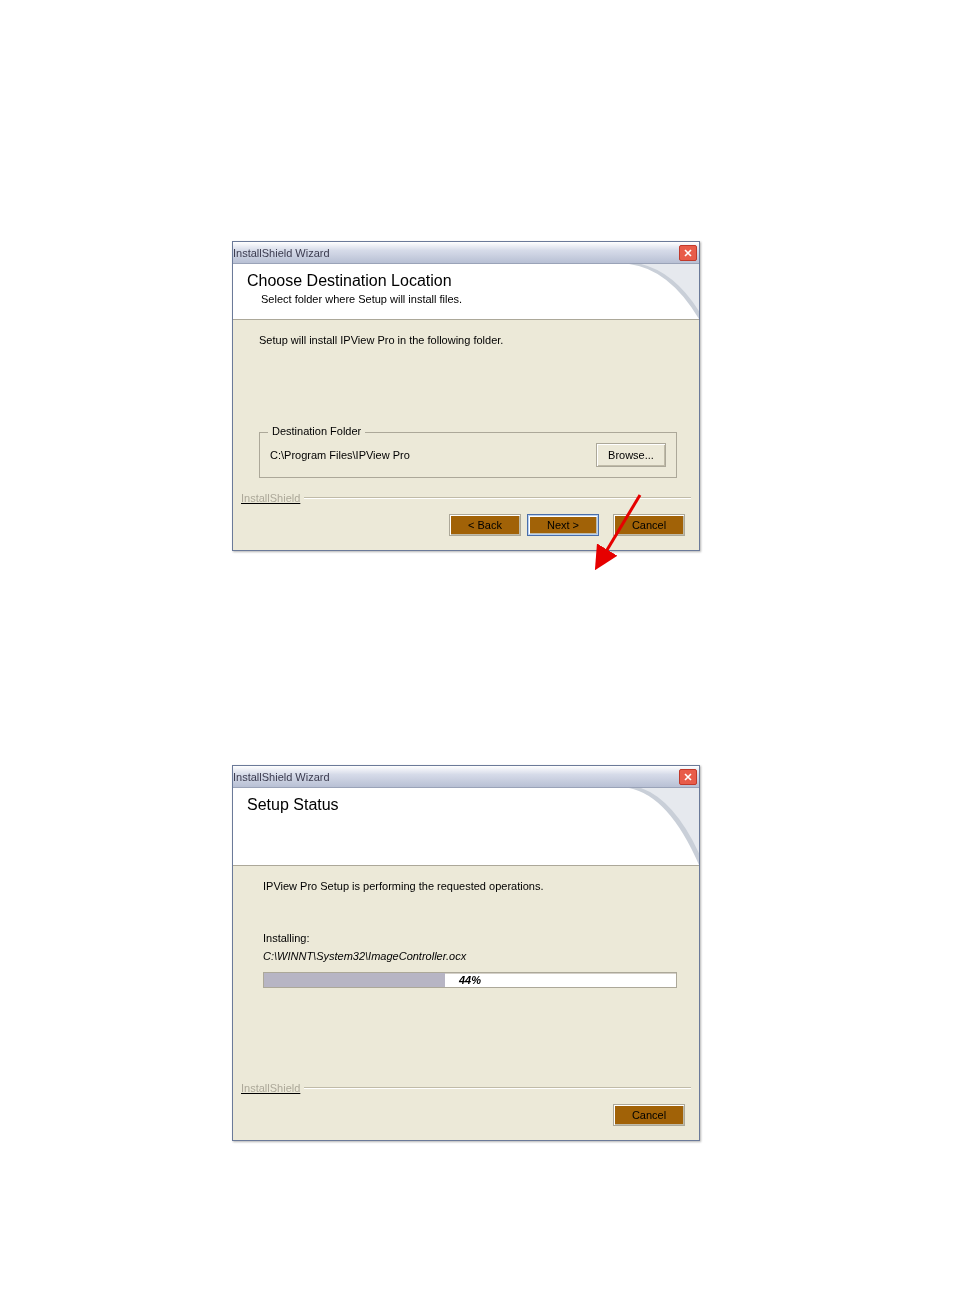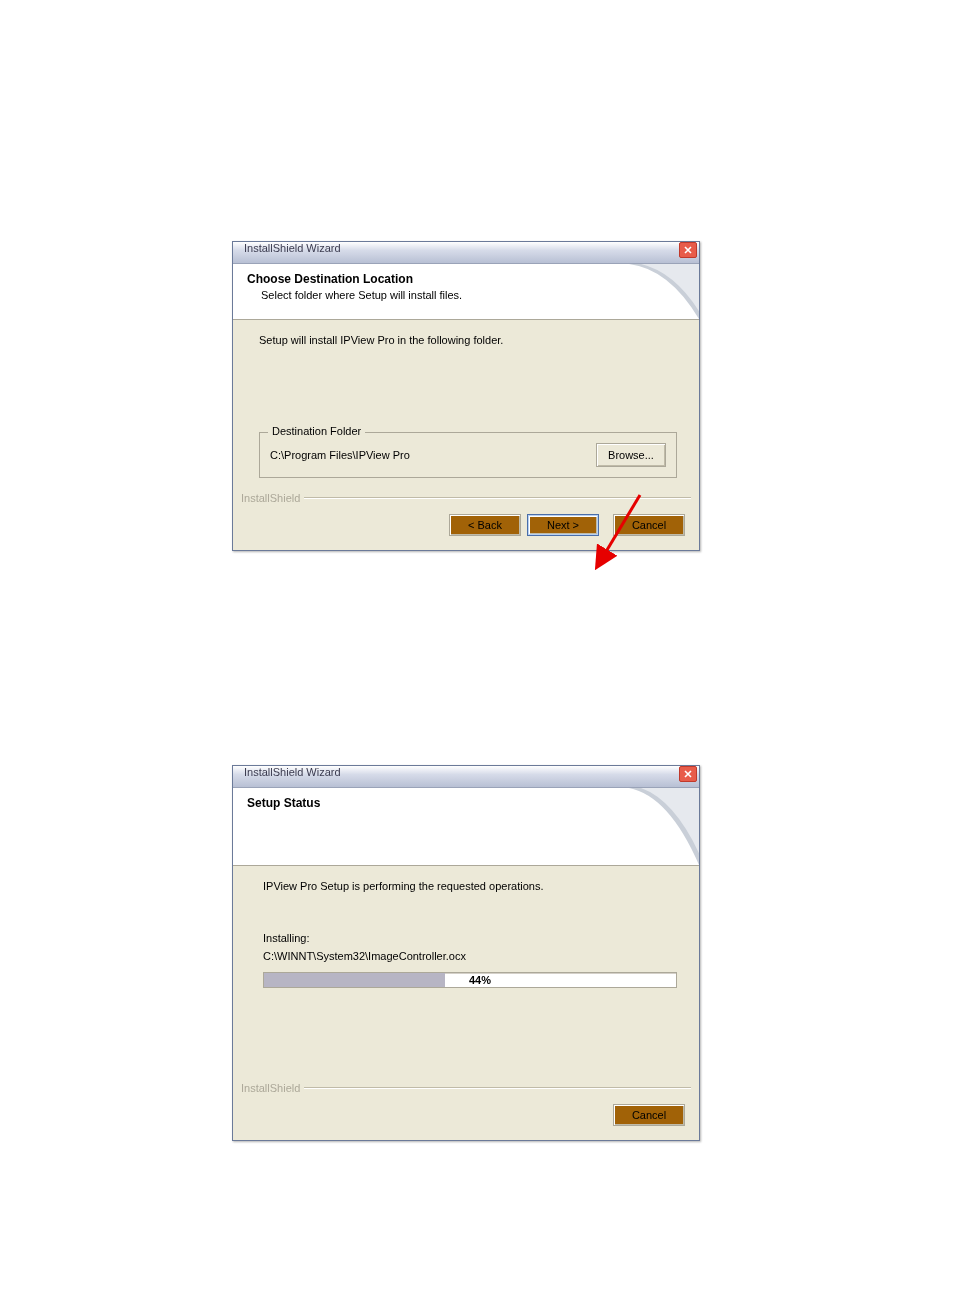--- a/index.html
+++ b/index.html
@@ -15,22 +15,23 @@
     position: absolute;
     width: 468px;
     border: 1px solid #6b7a99;
     background: #ece9d8;
     box-shadow: 1px 1px 2px rgba(0,0,0,0.3);
   }
   .titlebar {
     height: 22px;
     background: linear-gradient(to bottom, #ffffff 0%, #d6dbe9 40%, #b8c0d4 100%);
     display: flex;
+    align-items: center;
     justify-content: space-between;
-    padding: 0 2px 0 11px;
+    padding: 0 2px 0 0;
     border-bottom: 1px solid #9aa3b8;
   }
   .titlebar-text {
     font-size: 11px;
     color: #3b3b4f;
   }
   .close-btn {
     width: 18px;
     height: 16px;
     background: #e85c4a;
@@ -44,22 +45,22 @@
   .close-btn svg { width: 8px; height: 8px; }
   .header-band {
     background: #ffffff;
     border-bottom: 1px solid #aca899;
     padding: 8px 14px 6px 14px;
     position: relative;
     height: 56px;
   }
   .header-band.tall { height: 78px; }
   .header-title {
-    font-size: 12px;
-    font-weight: bold;
+    font-size: 16px;
+    font-weight: normal;
     color: #000;
     margin-bottom: 3px;
   }
   .header-sub {
     font-size: 11px;
     color: #000;
     margin-left: 14px;
   }
   .page-curl {
     position: absolute;
@@ -101,20 +102,21 @@
     background: #ece9d8;
     border: 1px solid #aca899;
     box-shadow: inset 1px 1px 0 #fff, inset -1px -1px 0 #c0bba8;
     font-size: 11px;
     cursor: pointer;
   }
   .footer-sep {
     margin: 8px 8px 0 8px;
     display: flex;
     align-items: center;
+    text-decoration: underline;
   }
   .footer-sep-label {
     font-size: 11px;
     color: #aca899;
     padding-right: 4px;
   }
   .footer-sep-line {
     flex: 1;
     height: 0;
     border-top: 1px solid #c0bba8;
@@ -144,43 +146,43 @@
     position: absolute;
     pointer-events: none;
   }
   
   .body-area2 {
     padding: 14px 22px 6px 30px;
     font-size: 11px;
     color: #000;
   }
   .installing-label { margin-top: 40px; margin-bottom: 6px; }
-  .installing-path { margin-bottom: 10px; }
+  .installing-path { margin-bottom: 10px; font-style: italic; }
   .progress-outer {
     height: 16px;
     border: 1px solid #aca899;
     background: #fff;
     box-shadow: inset 1px 1px 0 #d4d0c8;
     position: relative;
     margin-bottom: 80px;
   }
   .progress-fill {
     position: absolute;
     left: 0; top: 0; bottom: 0;
     background: #b7b5c4;
   }
   .progress-text {
     position: absolute;
     width: 100%;
     text-align: center;
     font-size: 11px;
     font-weight: bold;
+    font-style: italic;
     line-height: 14px;
     color: #000;
-    margin-left: 10px;
   }
 </style>
 </head>
 <body>
 
 <div class="dialog" style="left:232px; top:241px;">
   <div class="titlebar">
     <span class="titlebar-text">InstallShield Wizard</span>
     <div class="close-btn">
       <svg viewBox="0 0 8 8">

